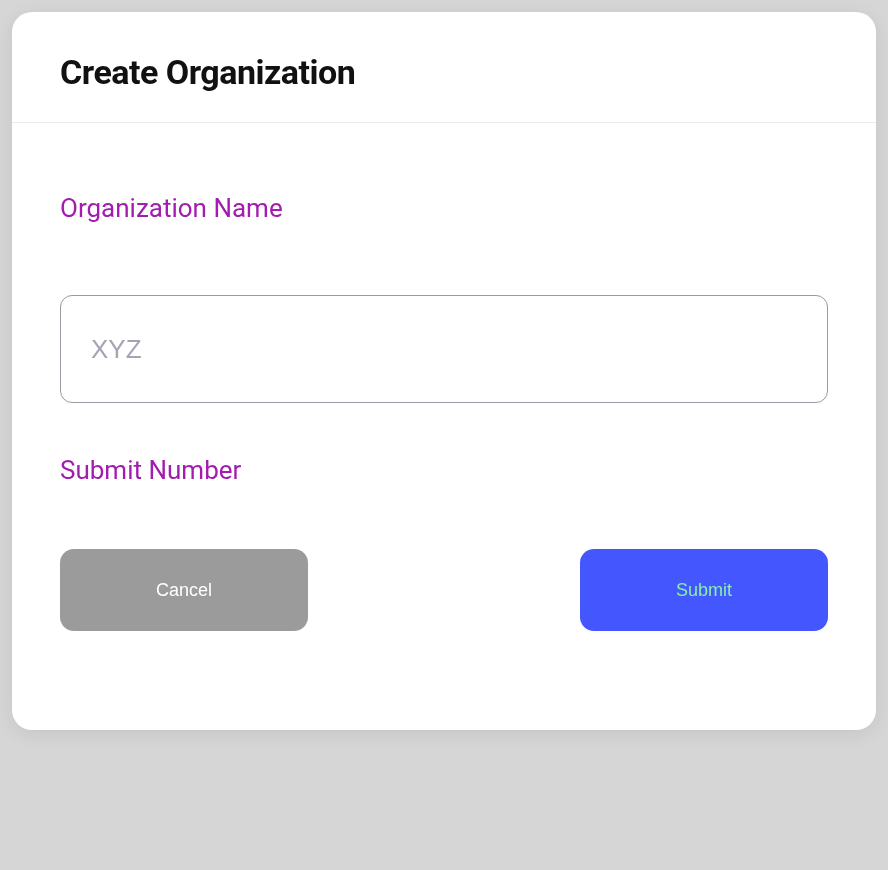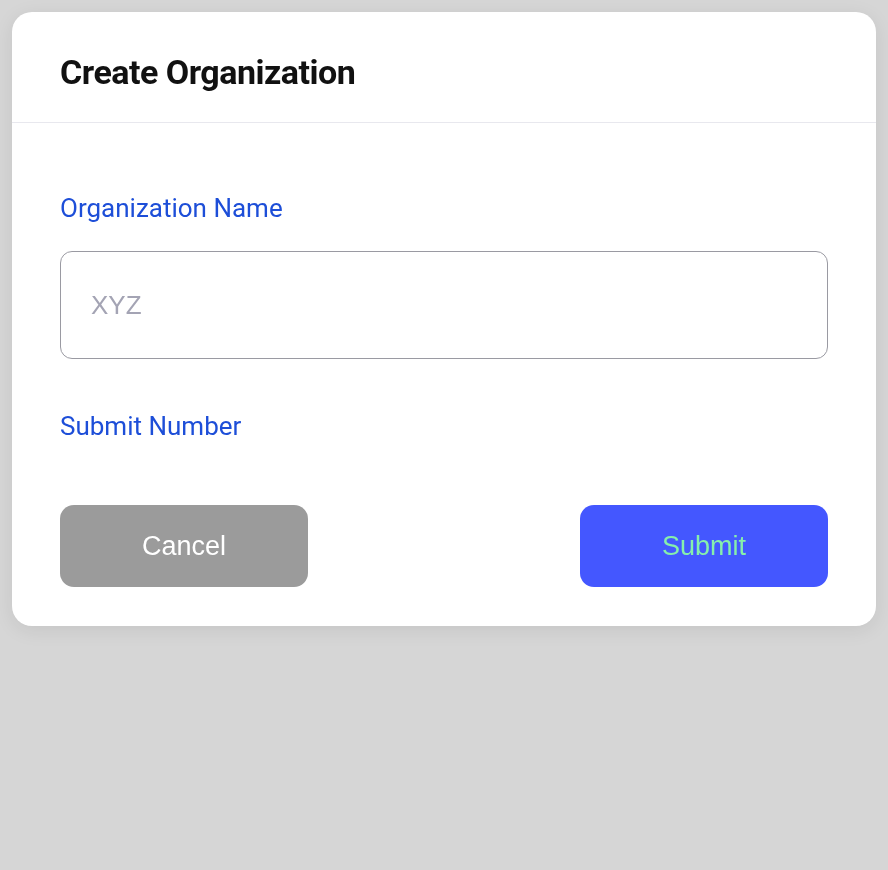--- a/index.html
+++ b/index.html
@@ -14,21 +14,21 @@
       height: 870px;
       display: flex;
       align-items: flex-start;
       justify-content: center;
       padding-top: 12px;
     }
     .modal {
       background: #ffffff;
       border-radius: 20px;
       width: 864px;
-      height: 614px;
+      height: 718px;
       box-shadow: 0 4px 20px rgba(0,0,0,0.08);
       overflow: hidden;
     }
     .modal-header {
       padding: 40px 48px 30px 48px;
       border-bottom: 1px solid #e8e8ee;
     }
     .modal-title {
       font-size: 34px;
       font-weight: 700;
@@ -37,48 +37,49 @@
     }
     .modal-body {
       padding: 70px 48px 48px 48px;
     }
     .form-group {
       margin-bottom: 52px;
     }
     .form-label {
       display: block;
       font-size: 26px;
-      color: #1d4ed8;
+      color: #a21caf;
       margin-bottom: 28px;
       font-weight: 400;
     }
     .form-input {
       width: 100%;
       height: 108px;
       border: 1.5px solid #9a9aa2;
       border-radius: 12px;
       padding: 0 30px;
       font-size: 26px;
       color: #333;
       background: #ffffff;
       outline: none;
+      margin-top: 44px;
     }
     .form-input::placeholder {
       color: #a4a4b4;
     }
     .button-row {
       display: flex;
       justify-content: space-between;
       margin-top: 64px;
       padding: 0 0px;
     }
     .btn {
       border: none;
       border-radius: 14px;
-      font-size: 27px;
+      font-size: 18px;
       font-weight: 400;
       cursor: pointer;
       height: 82px;
       min-width: 248px;
       padding: 0 40px;
     }
     .btn-cancel {
       background: #9b9b9b;
       color: #ffffff;
     }

